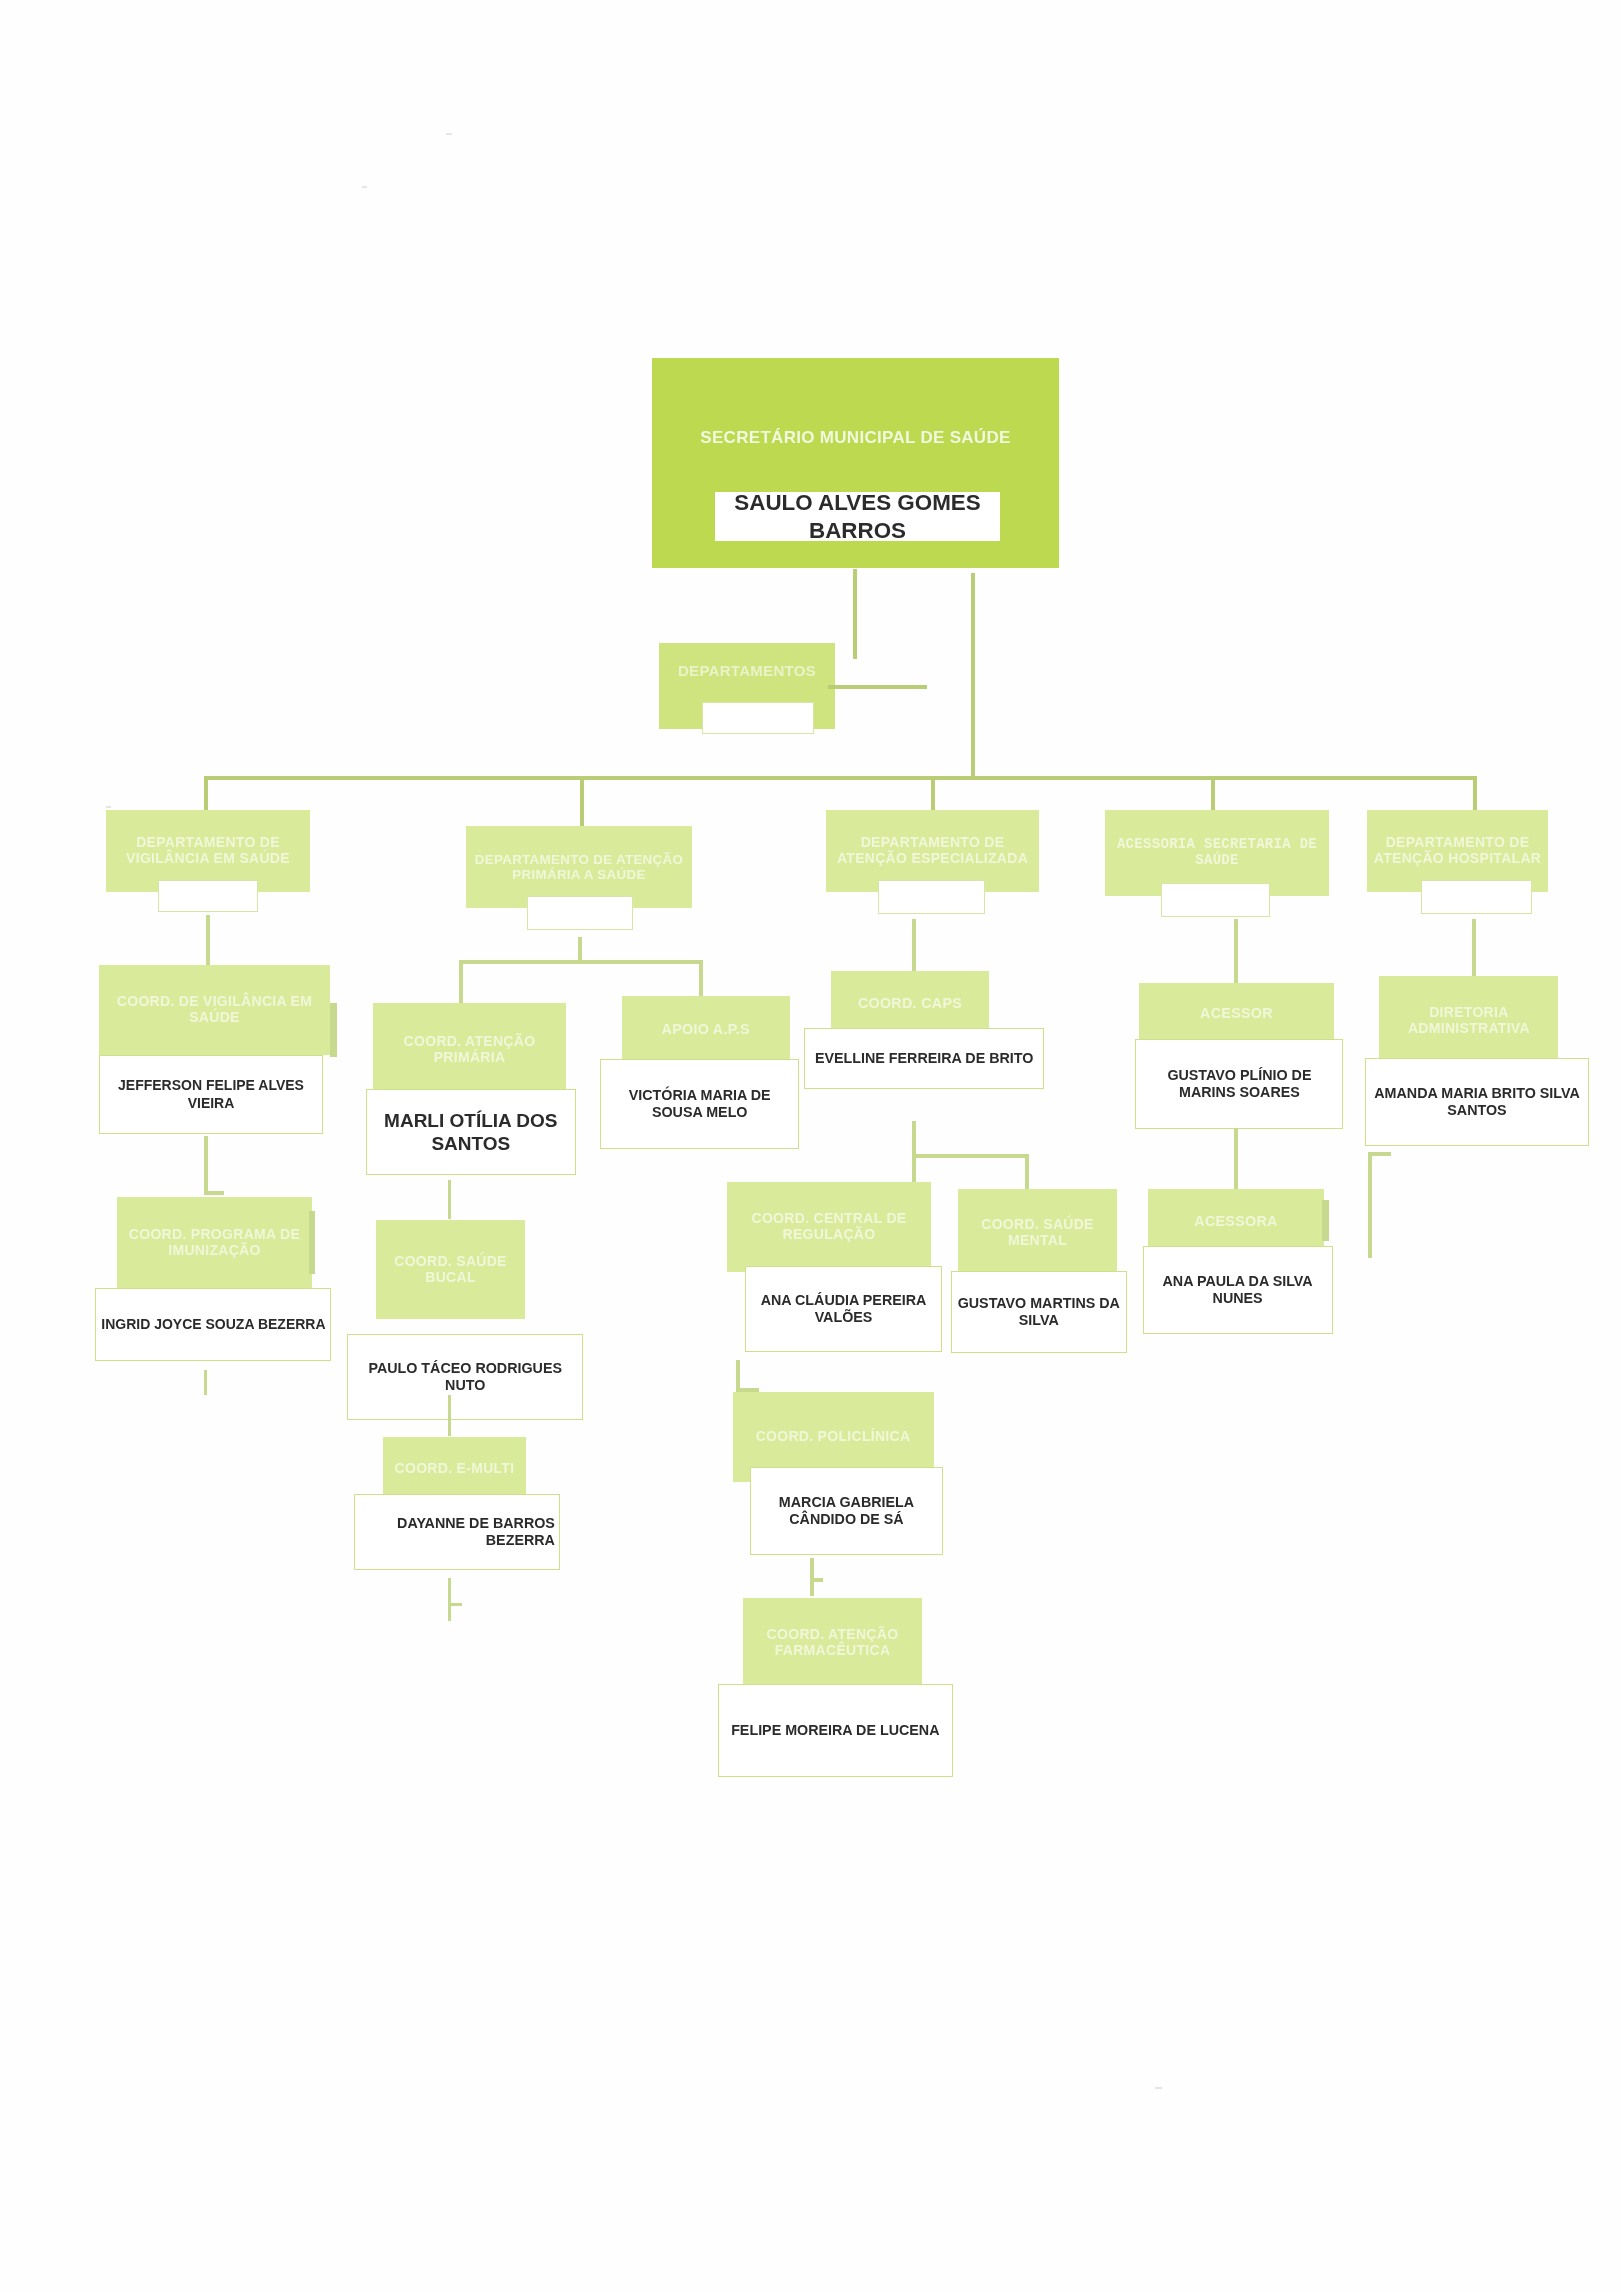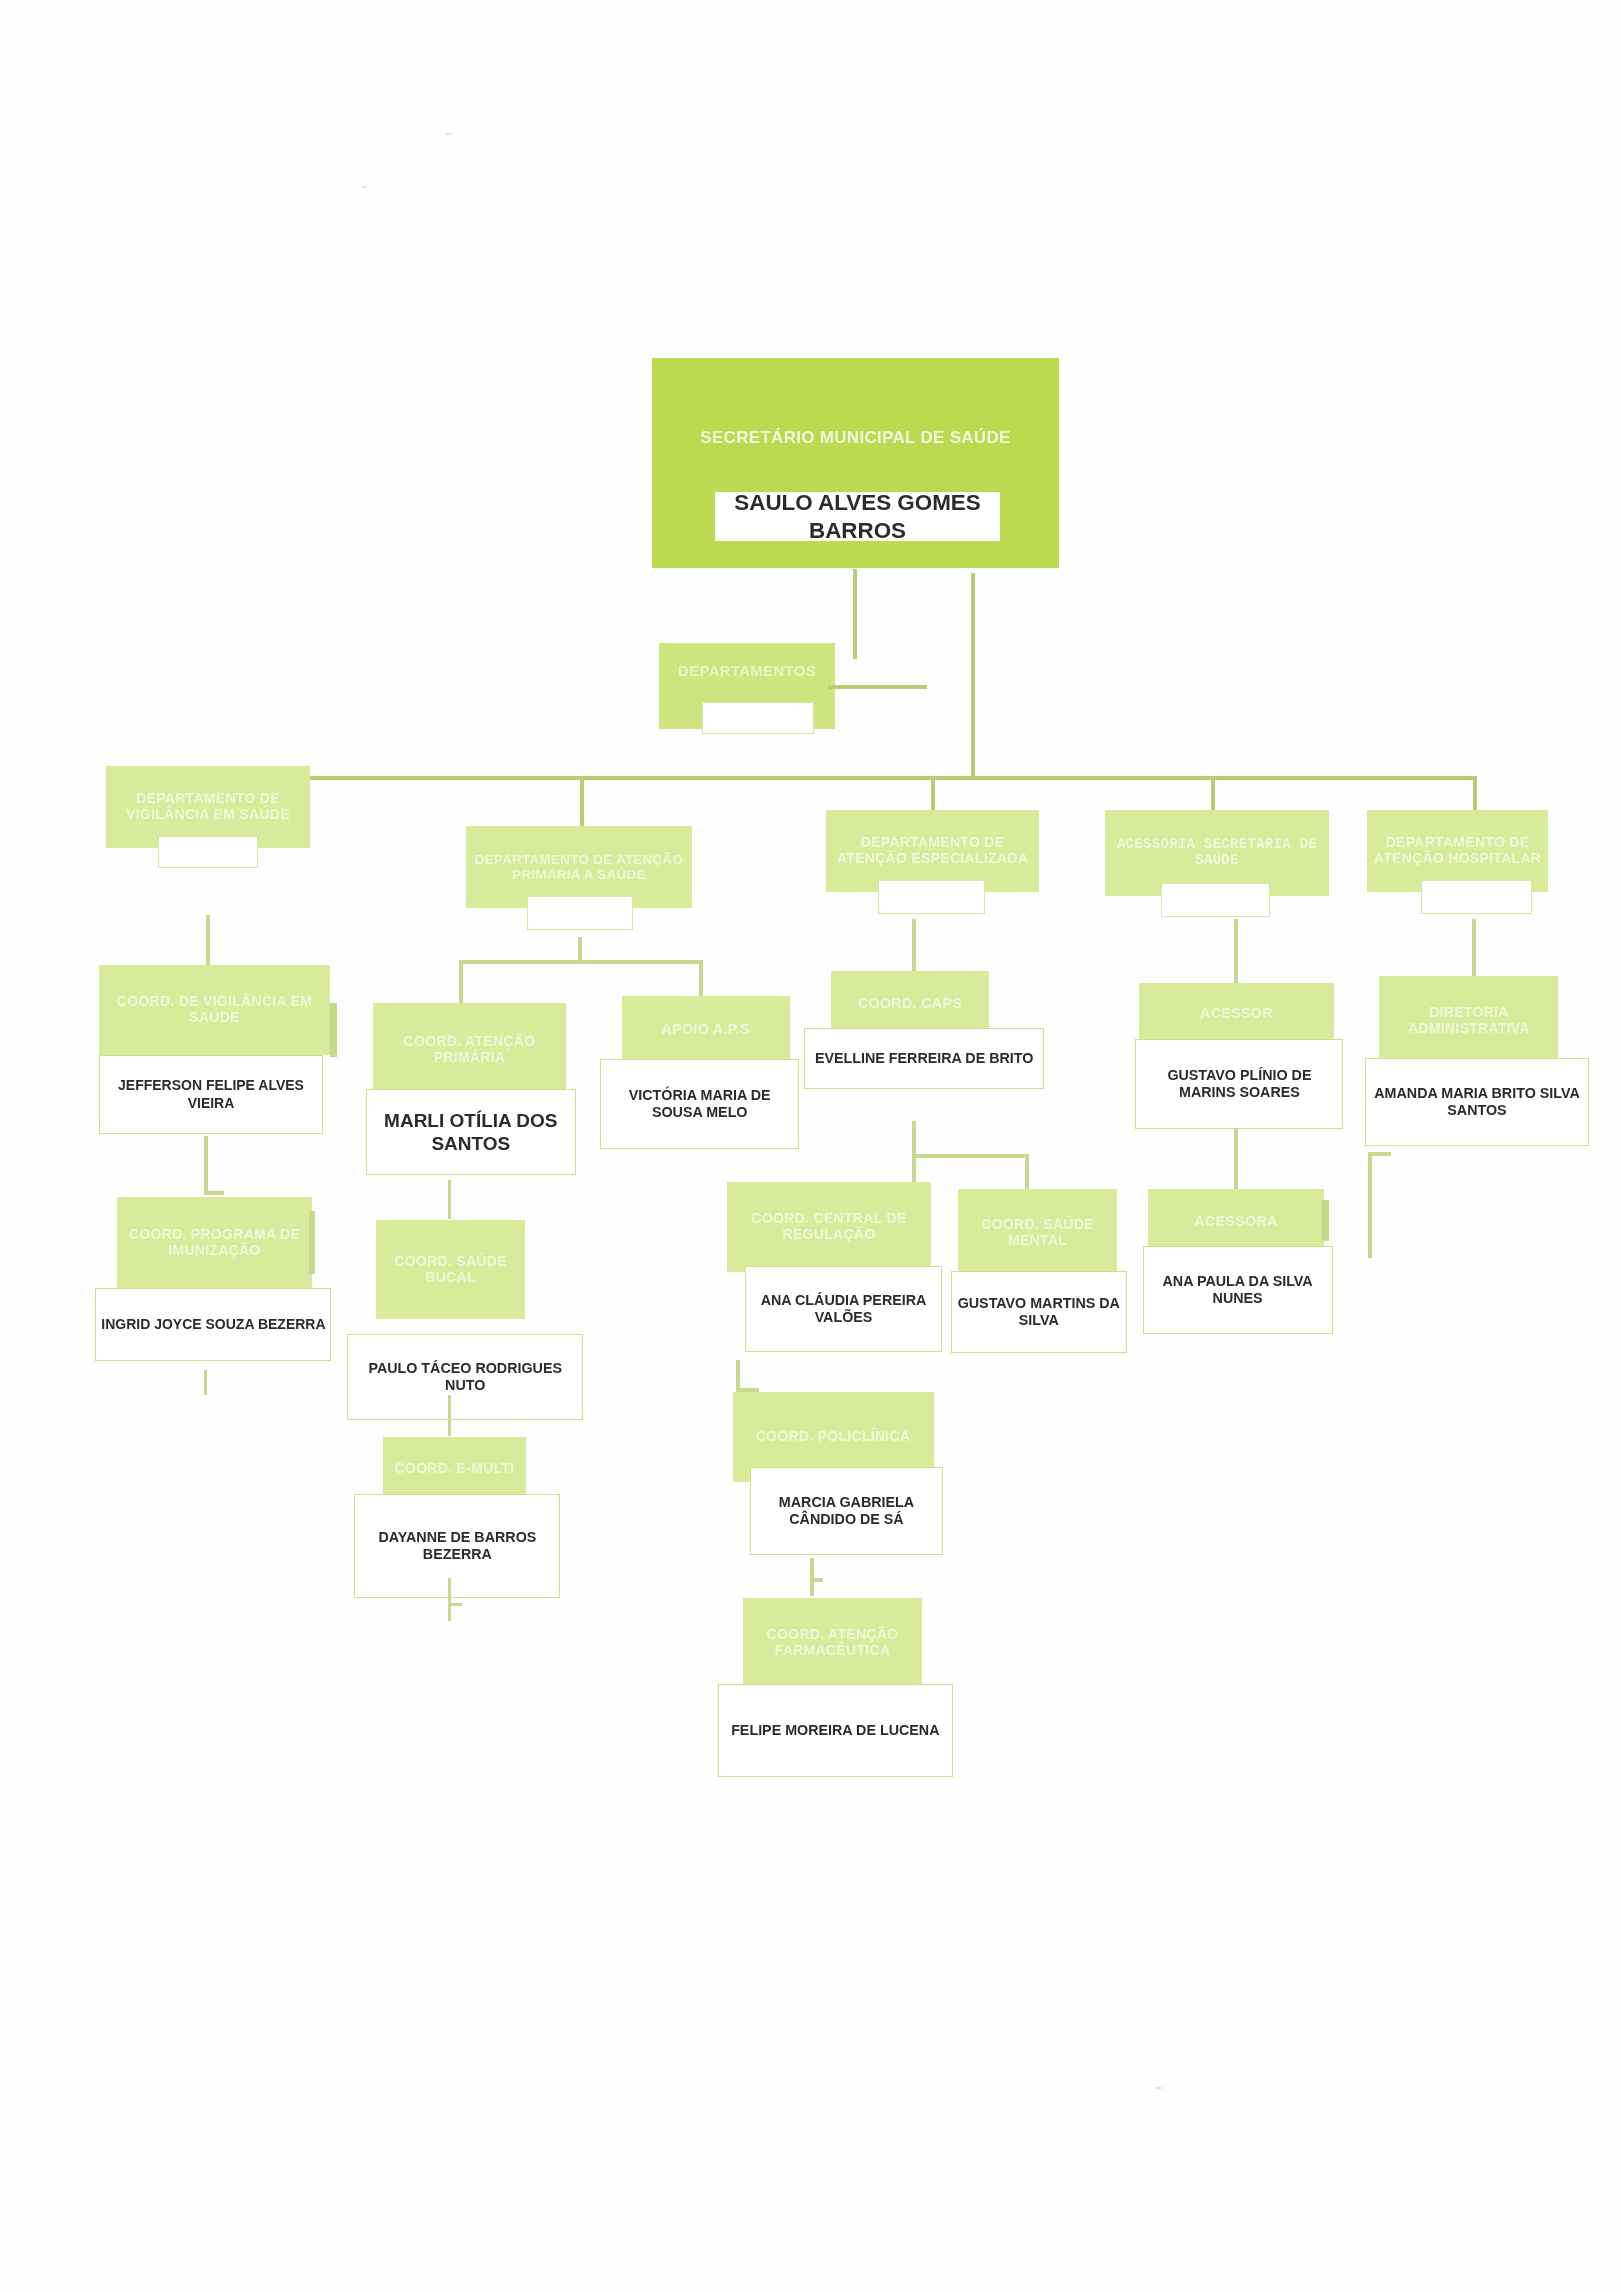--- a/index.html
+++ b/index.html
@@ -95,21 +95,21 @@
   <div class="conn dark" style="left:828px;top:685px;width:99px;height:3.6px;"></div>
   <div class="conn dark" style="left:971px;top:573px;width:3.6px;height:206px;"></div>
 
   <div class="conn dark" style="left:204px;top:776px;width:1272px;height:3.6px;"></div>
   <div class="conn dark" style="left:204px;top:776px;width:3.6px;height:36px;"></div>
   <div class="conn dark" style="left:580px;top:776px;width:3.6px;height:52px;"></div>
   <div class="conn dark" style="left:931px;top:776px;width:3.6px;height:34px;"></div>
   <div class="conn dark" style="left:1211px;top:776px;width:3.6px;height:34px;"></div>
   <div class="conn dark" style="left:1473px;top:776px;width:3.6px;height:34px;"></div>
 
-  <div class="node" style="left:106px;top:766px;width:244px;height:109px;">
+  <div class="node" style="left:106px;top:810px;width:244px;height:109px;">
     <div class="hdr palest" style="left:0;top:0;width:204px;height:82px;font-size:14px;">DEPARTAMENTO DE VIGILÂNCIA EM SAÚDE</div>
     <div class="plate blank" style="left:52px;top:70px;width:100px;height:32px;font-size:11.6px;"></div>
   </div>
   <div class="conn" style="left:206px;top:915px;width:3.6px;height:50px;"></div>
 
   <div class="node" style="left:99px;top:965px;width:231px;height:170px;">
     <div class="hdr palest" style="left:0;top:0;width:231px;height:90px;font-size:14px;">COORD. DE VIGILÂNCIA EM SAÚDE</div>
     <div class="plate" style="left:0;top:90px;width:224px;height:79px;font-size:14px;">JEFFERSON FELIPE ALVES VIEIRA</div>
   </div>
   <div class="conn" style="left:330px;top:1003px;width:7.2px;height:54px;"></div>
@@ -145,21 +145,21 @@
   </div>
 
   <div class="node" style="left:349px;top:1220px;width:251px;height:179px;">
     <div class="hdr palest" style="left:27px;top:0;width:149px;height:99px;font-size:14px;">COORD. SAÚDE BUCAL</div>
     <div class="plate" style="left:-1.8px;top:90px;width:236px;height:86px;font-size:14.3px;margin-top:24px;">PAULO TÁCEO RODRIGUES NUTO</div>
   </div>
   <div class="conn" style="left:448px;top:1395px;width:2.7px;height:41px;"></div>
 
   <div class="node" style="left:358px;top:1437px;width:215px;height:152px;">
     <div class="hdr palest" style="left:25px;top:0;width:143px;height:63px;font-size:14px;">COORD. E-MULTI</div>
-    <div class="plate" style="left:-3.6px;top:57px;width:206px;height:104px;font-size:14.3px;">DAYANNE DE BARROS BEZERRA</div>
+    <div class="plate" style="left:-3.6px;top:57px;width:206px;height:76px;font-size:14.3px;text-align:right;">DAYANNE DE BARROS BEZERRA</div>
   </div>
   <div class="conn" style="left:448px;top:1578px;width:2.7px;height:43px;"></div>
   <div class="conn" style="left:448px;top:1603px;width:14.3px;height:2.7px;"></div>
 
   <div class="node" style="left:826px;top:810px;width:213px;height:113px;">
     <div class="hdr palest" style="left:0;top:0;width:213px;height:82px;font-size:14px;">DEPARTAMENTO DE ATENÇÃO ESPECIALIZADA</div>
     <div class="plate blank" style="left:52px;top:70px;width:107px;height:34px;font-size:11.6px;"></div>
   </div>
   <div class="conn" style="left:912px;top:919px;width:3.6px;height:52px;"></div>
 

